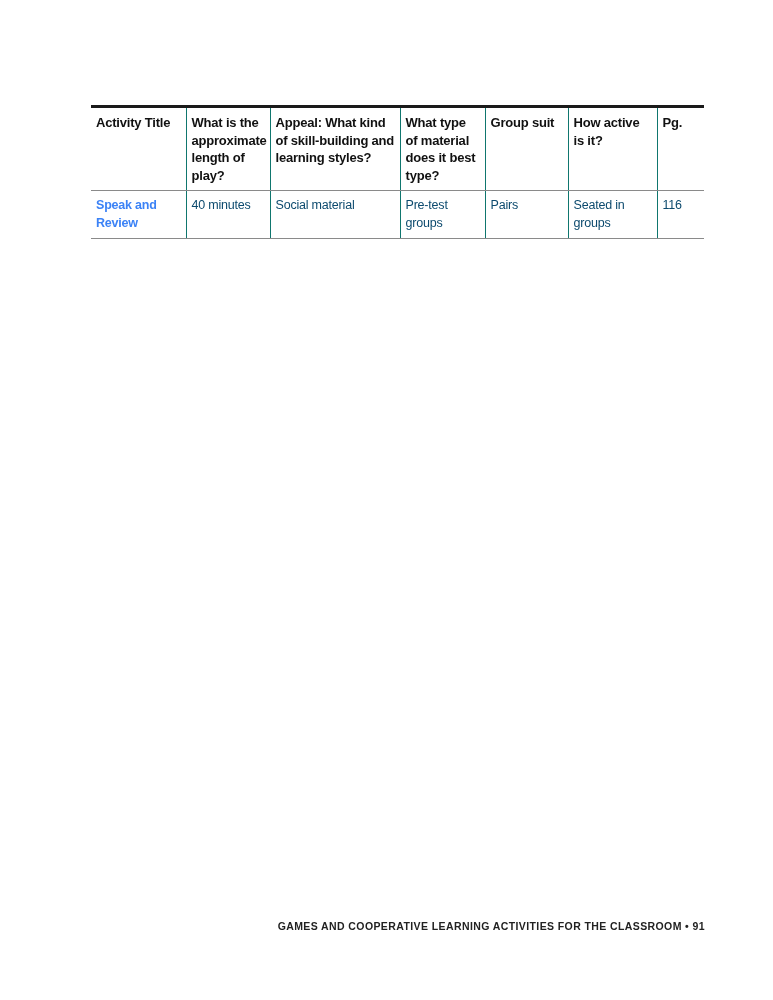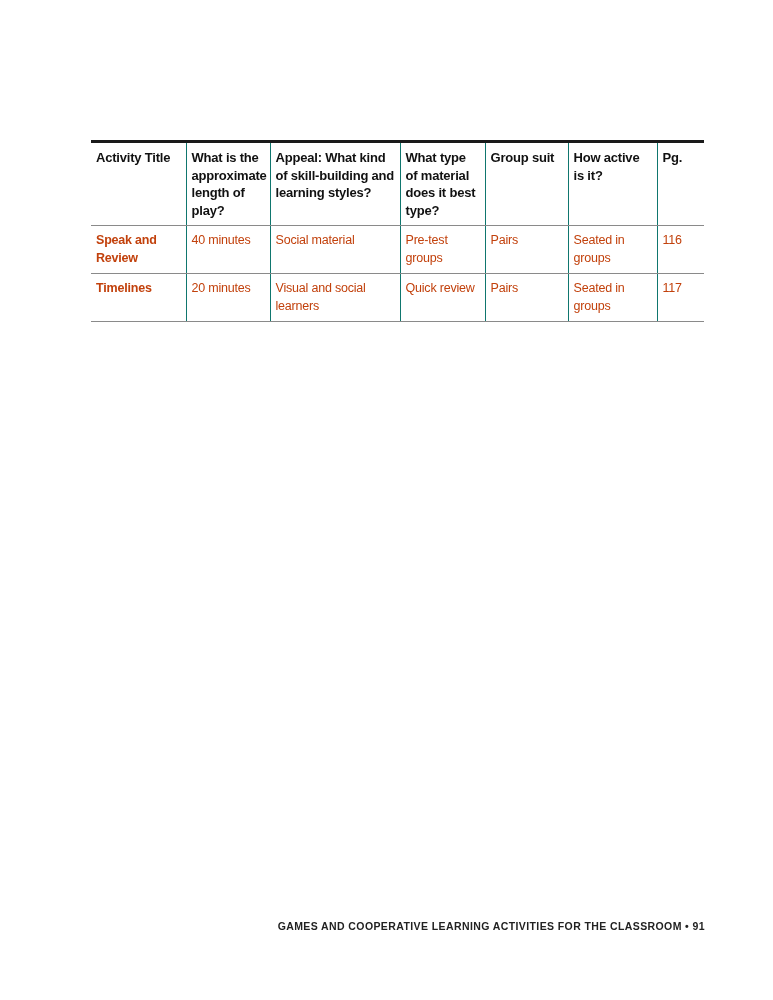--- a/index.html
+++ b/index.html
@@ -16,21 +16,20 @@
       color: #1a1a1a;
     }
     .page-table {
       position: absolute;
       left: 91px;
       top: 105px;
       width: 613px;
       border-collapse: collapse;
       table-layout: fixed;
       border-top: 3px solid #1a1a1a;
-      margin-top: 35px;
     }
     .page-table th,
     .page-table td {
       vertical-align: top;
       text-align: left;
       padding: 6px 5px 6px 5px;
       border-bottom: 1px solid #8a8a8a;
       border-left: 1px solid #0f766e;
       font-size: 12.5px;
       line-height: 17.5px;
@@ -40,27 +39,27 @@
       border-left: none;
     }
     .page-table th {
       font-weight: bold;
       font-size: 13px;
       letter-spacing: -0.2px;
       color: #111;
     }
     .page-table td {
       font-weight: normal;
-      color: #c2410c;
+      color: #0c4a6e;
       font-size: 12.5px;
       letter-spacing: -0.2px;
     }
     .page-table td.title-cell {
       font-weight: bold;
-      color: #c2410c;
+      color: #3b82f6;
     }
     .header-row th { height: 66px; }
     .data-row td { height: 29px; }
 
     .footer {
       position: absolute;
       right: 68px;
       top: 920px;
       font-size: 10.5px;
       font-weight: bold;
@@ -97,25 +96,16 @@
   <tbody>
     <tr class="data-row">
       <td class="title-cell">Speak and Review</td>
       <td>40 minutes</td>
       <td>Social material</td>
       <td>Pre-test groups</td>
       <td>Pairs</td>
       <td>Seated in groups</td>
       <td>116</td>
     </tr>
-    <tr class="data-row">
-      <td class="title-cell">Timelines</td>
-      <td>20 minutes</td>
-      <td>Visual and social learners</td>
-      <td>Quick review</td>
-      <td>Pairs</td>
-      <td>Seated in groups</td>
-      <td>117</td>
-    </tr>
   </tbody>
 </table>
 
 <div class="footer">GAMES AND COOPERATIVE LEARNING ACTIVITIES FOR THE CLASSROOM • 91</div>
 
 </body></html>

